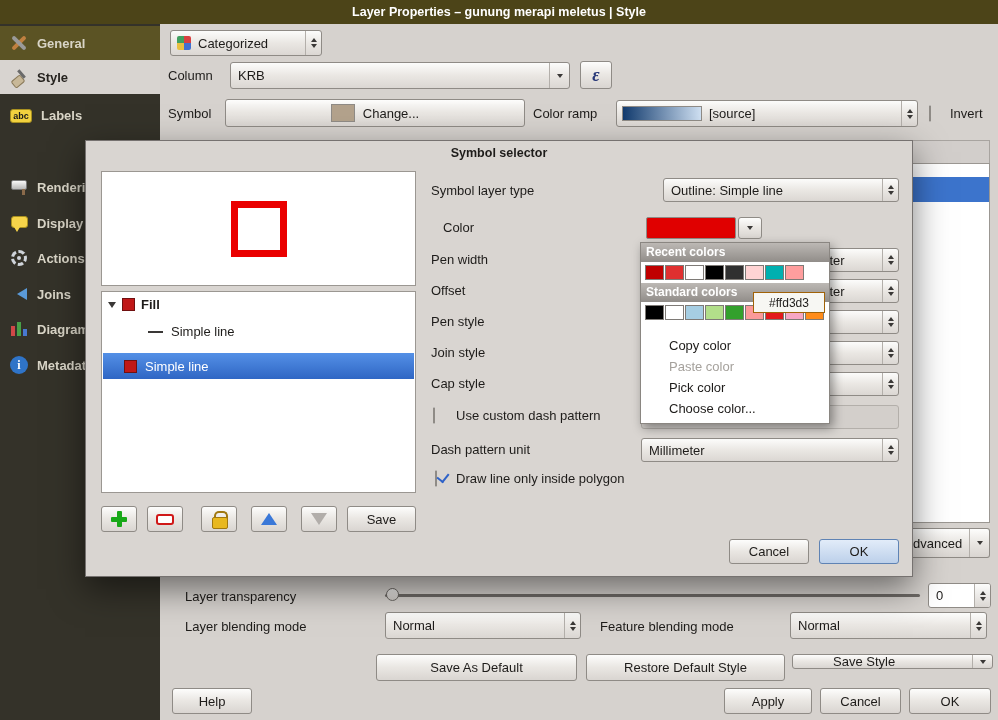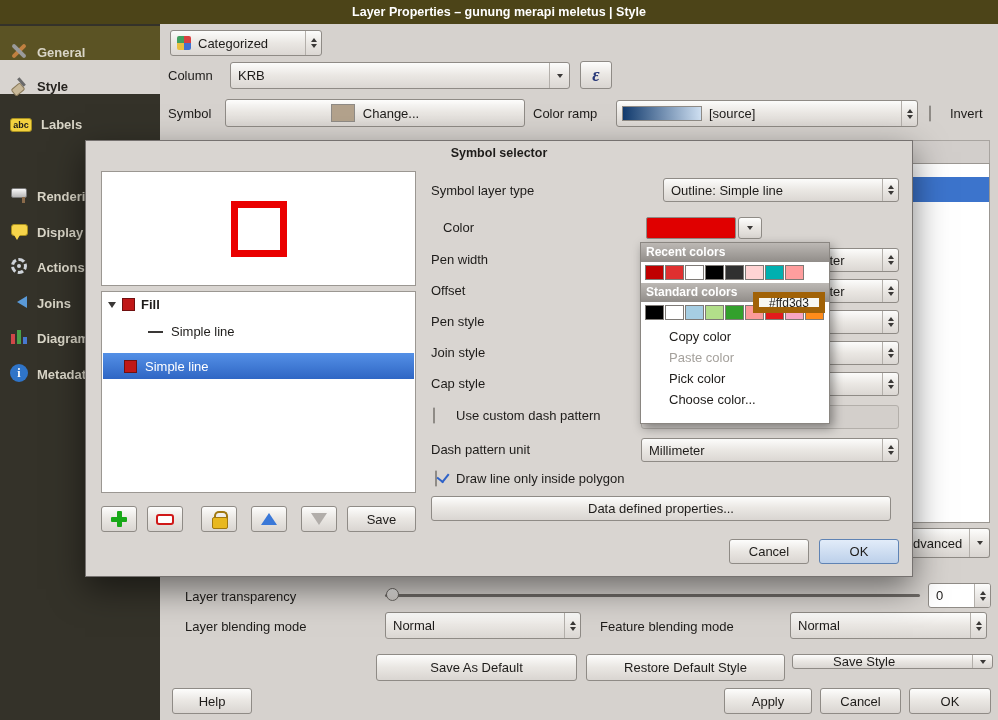--- a/index.html
+++ b/index.html
@@ -8,21 +8,21 @@
        font-family:"Liberation Sans",sans-serif;font-size:13px;color:#1e1c1a}
   .abs{position:absolute}
   .flexc{display:flex;align-items:center}
 
   
   .titlebar{left:0;top:0;width:998px;height:24px;background:#4c4418;color:#fff;
             font-weight:bold;font-size:12.5px;display:flex;align-items:center;justify-content:center}
 
   
   .sidebar{left:0;top:24px;width:160px;height:696px;background:#343229}
-  .sb-item{position:absolute;left:0;width:160px;height:34px;display:flex;align-items:flex-end;
+  .sb-item{position:absolute;left:0;width:160px;height:34px;display:flex;align-items:center;
            gap:9px;padding-left:10px;color:#d9d5c7;font-weight:bold;font-size:13px;cursor:default}
   .sb-item.hovered{background:#5b5324}
   .sb-item.active{background:#d8d4d0;color:#26231f}
 
   
   .btn{display:flex;align-items:center;justify-content:center;
        background:linear-gradient(#fdfdfc,#eae7e3 48%,#d9d5d1);
        border:1px solid #8f8b86;border-radius:3px;font-size:13px;color:#1e1c1a;white-space:nowrap}
   .btn.default{background:linear-gradient(#e2ecf9,#bcd0ea);border-color:#5f83b4}
   .btn.disabledflat{background:#d3cfcb;border:1px solid #b3afaa}
@@ -90,21 +90,21 @@
 
   
   .cmenu{left:640px;top:242px;width:190px;height:182px;background:#fff;border:1px solid #8a8681;
          box-shadow:3px 4px 10px rgba(0,0,0,.4);z-index:30}
   .menu-hdr{background:linear-gradient(#bcb8b4,#918d89);color:#fff;font-weight:bold;font-size:12px;
             line-height:19px;height:19px;padding-left:5px}
   .swrow{padding:3px 4px;display:flex}
   .swatch{width:19px;height:15px;border:1px solid #7e7a76;display:inline-block;margin-right:1px}
   .mi{height:21px;line-height:21px;padding-left:28px;font-size:13px}
   .mi.disabled{color:#a5a19c}
-  .tooltip{left:753px;top:292px;width:72px;height:21px;background:#f7f7f3;border:6px solid #a16207;
+  .tooltip{left:753px;top:292px;width:72px;height:21px;background:#f7f7f3;border:1px solid #a16207;
            display:flex;align-items:center;justify-content:center;font-size:12px;z-index:40}
 
   
   .track{height:3px;background:#6e6a66;border-radius:2px}
   .knob{width:13px;height:13px;border-radius:50%;background:linear-gradient(#f4f2f0,#cdc9c5);border:1px solid #6e6a66}
 
   .ramp{width:80px;height:15px;border:1px solid #8f8b86;margin-left:5px;flex:0 0 80px}
   .eps{font-family:"Liberation Serif",serif;font-style:italic;font-weight:bold;font-size:18px;color:#283878}
 </style>
 </head>
@@ -366,21 +366,20 @@
       <span class="txt">Millimeter</span>
       <span class="updown">
           <i class="tu"></i>
           <i class="td"></i>
         </span>
     </div>
 
     <span class="abs cb checked" style="left:347px;top:330px"></span>
     <div class="abs flexc label" style="left:370px;top:326px;height:22px">Draw line only inside polygon</div>
 
-    <div class="abs btn" style="left:345px;top:355px;width:460px;height:25px">Data defined properties...</div>
 
     <div class="abs btn" style="left:643px;top:398px;width:80px;height:25px">Cancel</div>
     <div class="abs btn default" style="left:733px;top:398px;width:80px;height:25px">OK</div>
   </div>
 
   
   <div class="abs cmenu">
     <div class="menu-hdr">Recent colors</div>
     <div class="swrow">
         <span class="swatch" style="background: rgb(192, 0, 0);"></span>
@@ -397,21 +396,21 @@
         <span class="swatch" style="background: rgb(0, 0, 0);"></span>
         <span class="swatch" style="background: rgb(255, 255, 255);"></span>
         <span class="swatch" style="background: rgb(166, 206, 227);"></span>
         <span class="swatch" style="background: rgb(178, 223, 138);"></span>
         <span class="swatch" style="background: rgb(51, 160, 44);"></span>
         <span class="swatch" style="background: rgb(251, 154, 153);"></span>
         <span class="swatch" style="background: rgb(227, 26, 28);"></span>
         <span class="swatch" style="background: rgb(247, 166, 195);"></span>
         <span class="swatch" style="background: rgb(255, 140, 26);"></span>
       </div>
-    <div class="mi" style="margin-top:3px">Copy color</div>
+    <div class="mi" style="margin-top:12px">Copy color</div>
     <div class="mi disabled">Paste color</div>
     <div class="mi">Pick color</div>
     <div class="mi">Choose color...</div>
   </div>
 
   
   <div class="abs tooltip">#ffd3d3</div>
 
 </div>
 

